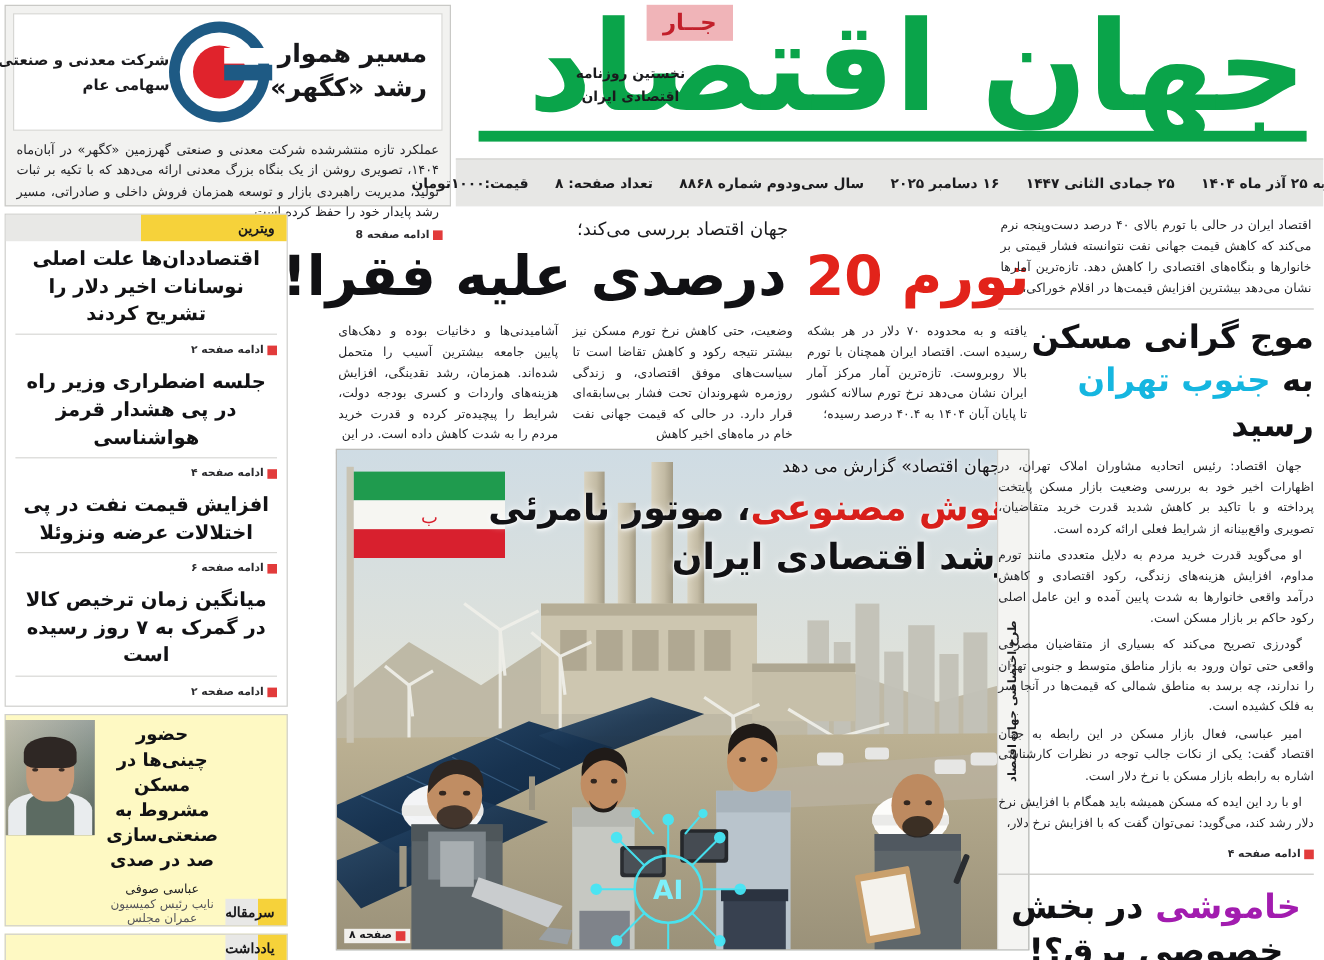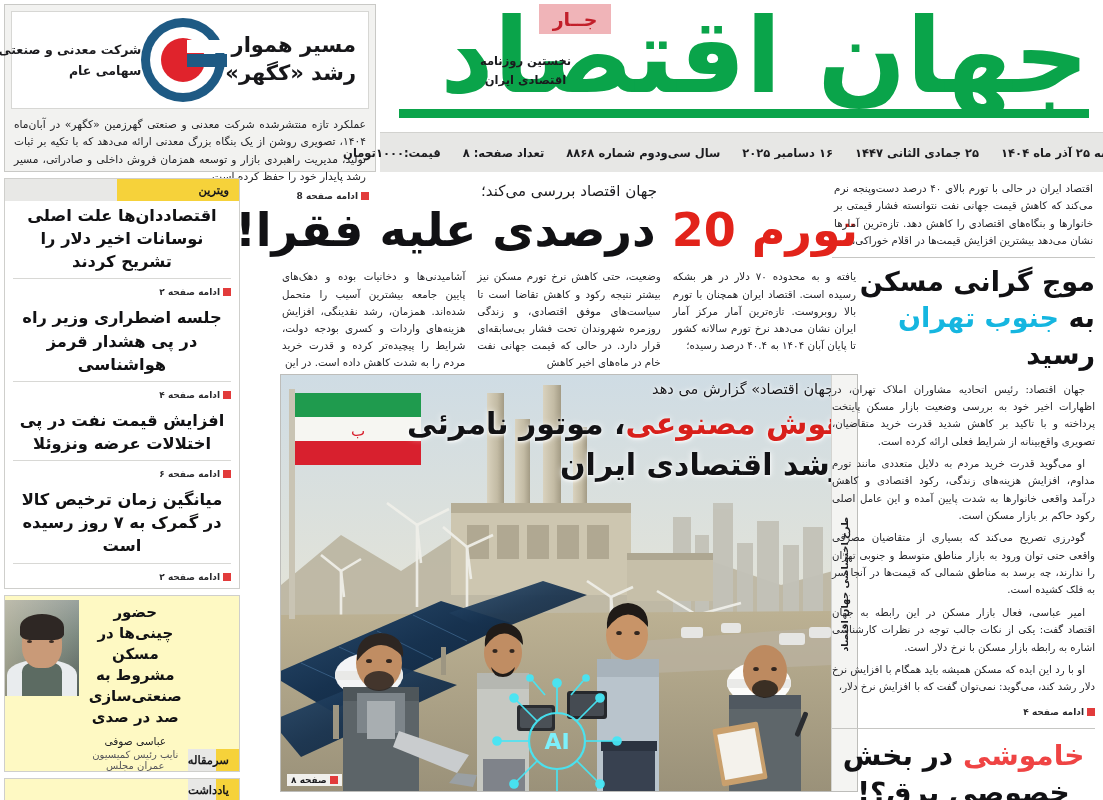--- a/index.html
+++ b/index.html
@@ -202,21 +202,21 @@
     line-height: 1.34; letter-spacing: -0.7px;
   }
   .r-head .cyan { color: #15b6e0; }
   .r-body { font-size: 10.2px; line-height: 1.7; color: #26262a; text-align: justify; margin-top: 8px; }
   .r-body p { margin-bottom: 5px; text-indent: 10px; }
   .r-foot { text-align: right; margin-top: 2px; }
   .r-head2 {
     font-size: 28px; font-weight: bold; color: #111114; text-align: center;
     line-height: 1.34; letter-spacing: -0.7px; margin-top: 8px;
   }
-  .r-head2 .yellow { color: #ef4444; margin-top: 47px; }
+  .r-head2 .yellow { color: #a21caf; margin-top: 47px; }
 </style>
 </head>
 <body>
 
 <div class="page">
 
   <div class="topband">
 
     <div class="advert">
       <div class="advert-inner">

